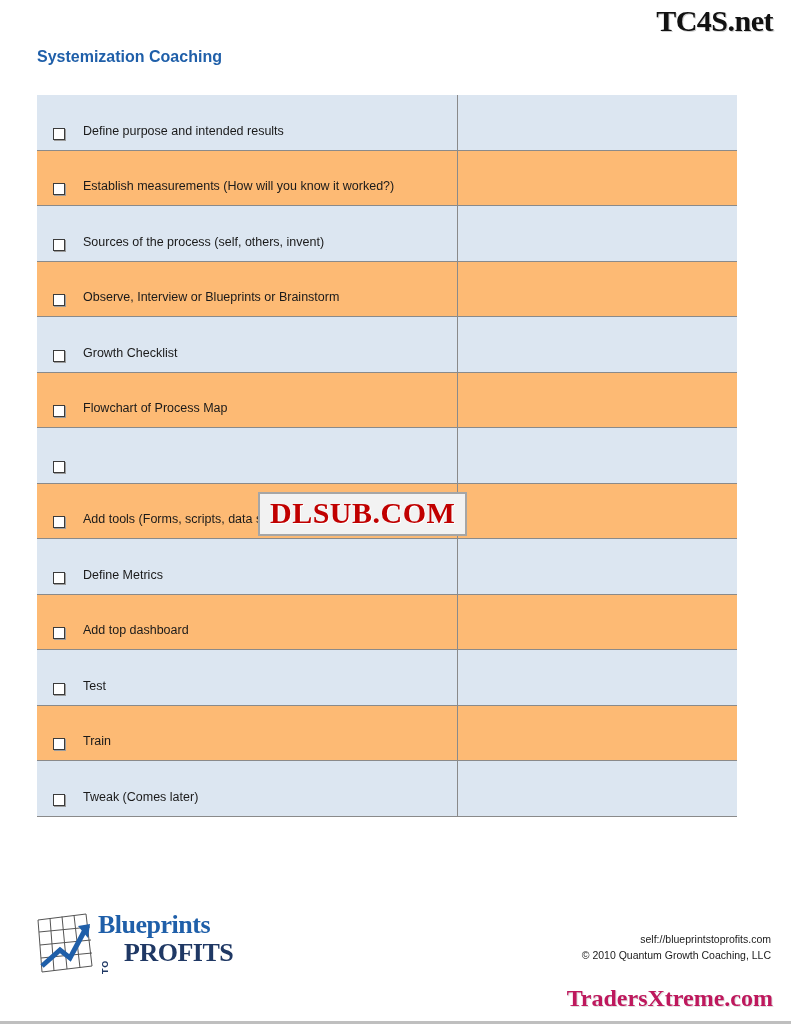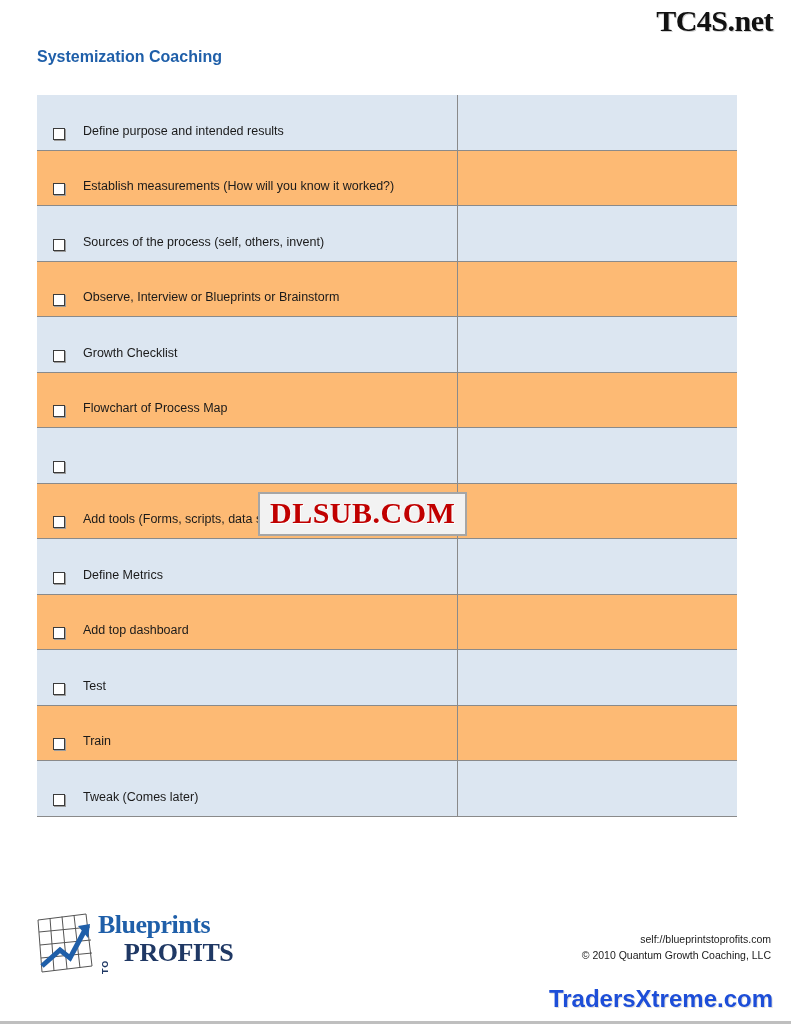--- a/index.html
+++ b/index.html
@@ -180,24 +180,24 @@
     top: 932px;
     text-align: right;
     font-size: 10.5px;
     color: #1a1a1a;
     line-height: 1.5;
   }
   .tx {
     position: absolute;
     right: 18px;
     top: 985px;
-    font-family: Liberation Sans, sans-serif;
+    font-family: Liberation Serif, serif;
     font-weight: bold;
     font-size: 24px;
-    color: #1d4ed8;
+    color: #be185d;
     text-shadow: 1px 1px 0 #e0e0e0;
   }
   .bottom-rule {
     position: absolute;
     left: 0;
     bottom: 0;
     width: 791px;
     height: 3px;
     background: #bfbfbf;
   }

